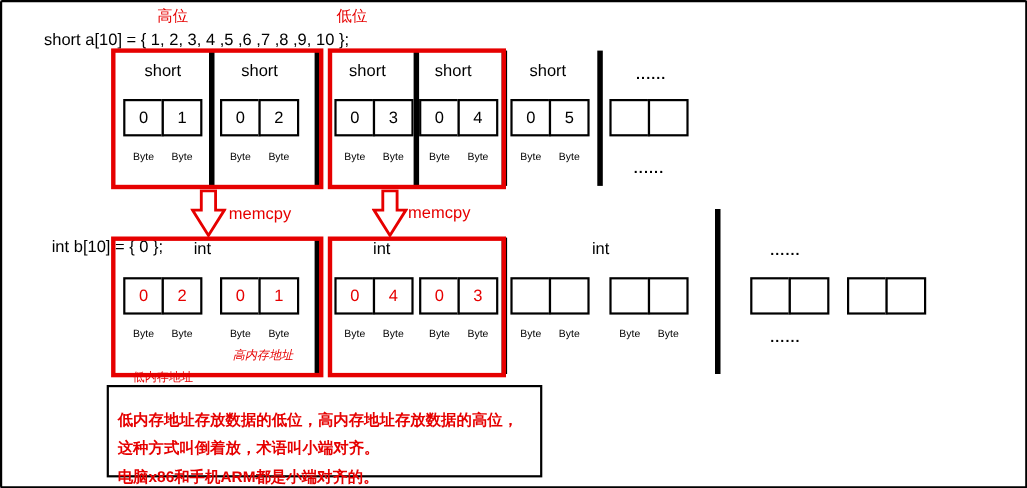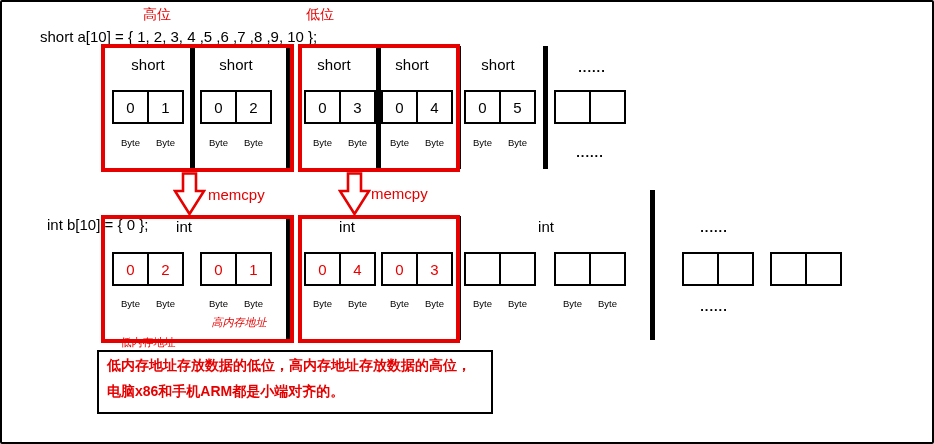--- a/index.html
+++ b/index.html
@@ -27,22 +27,22 @@
   }
   .cell.red-val { color: var(--red); }
   .byte-label { position: absolute; transform: translateX(-50%); font-size: 9.5px; color: var(--ink); }
   .vline { position: absolute; width: 5px; background: #000; }
   .redbox { position: absolute; border: 4px solid var(--red); pointer-events: none; }
   .ellipsis { position: absolute; transform: translateX(-50%); font-size: 13px; font-weight: bold; letter-spacing: 1px; color: var(--ink); }
   .memcpy-label { position: absolute; font-size: 15px; color: var(--red); }
   .addr-label { position: absolute; transform: translateX(-50%); font-size: 11px; color: var(--red); white-space: nowrap; }
   .arrow-svg { position: absolute; }
   .note-box {
-    position: absolute; left: 95px; top: 348px; width: 396px; height: 64px;
-    border: 2px solid #000; padding: 0 8px; background: #fff;
+    position: absolute; left: 95px; top: 348px; width: 396px; height: 84px;
+    border: 2px solid #000; padding: 16px 8px; background: #fff;
   }
   .note-line {
     display: block; font-size: 14px; font-weight: bold; color: var(--red);
     line-height: 26px; white-space: nowrap;
   }
 </style>
 </head>
 <body>
 
 <div class="canvas">
@@ -144,16 +144,17 @@
   </svg>
 
   <span class="memcpy-label" style="left:206px; top:184px;">memcpy</span>
   <span class="memcpy-label" style="left:369px; top:183px;">memcpy</span>
 
   <span class="addr-label" style="left:146px; top:313px;margin-top:20px;">低内存地址</span>
   <span class="addr-label" style="left:237px; top:313px;font-style:italic;">高内存地址</span>
 
   <div class="note-box">
     <span class="note-line">低内存地址存放数据的低位，高内存地址存放数据的高位，</span>
+    <span class="note-line">这种方式叫倒着放，术语叫小端对齐。</span>
     <span class="note-line">电脑x86和手机ARM都是小端对齐的。</span>
   </div>
 
 </div>
 
 </body></html>

